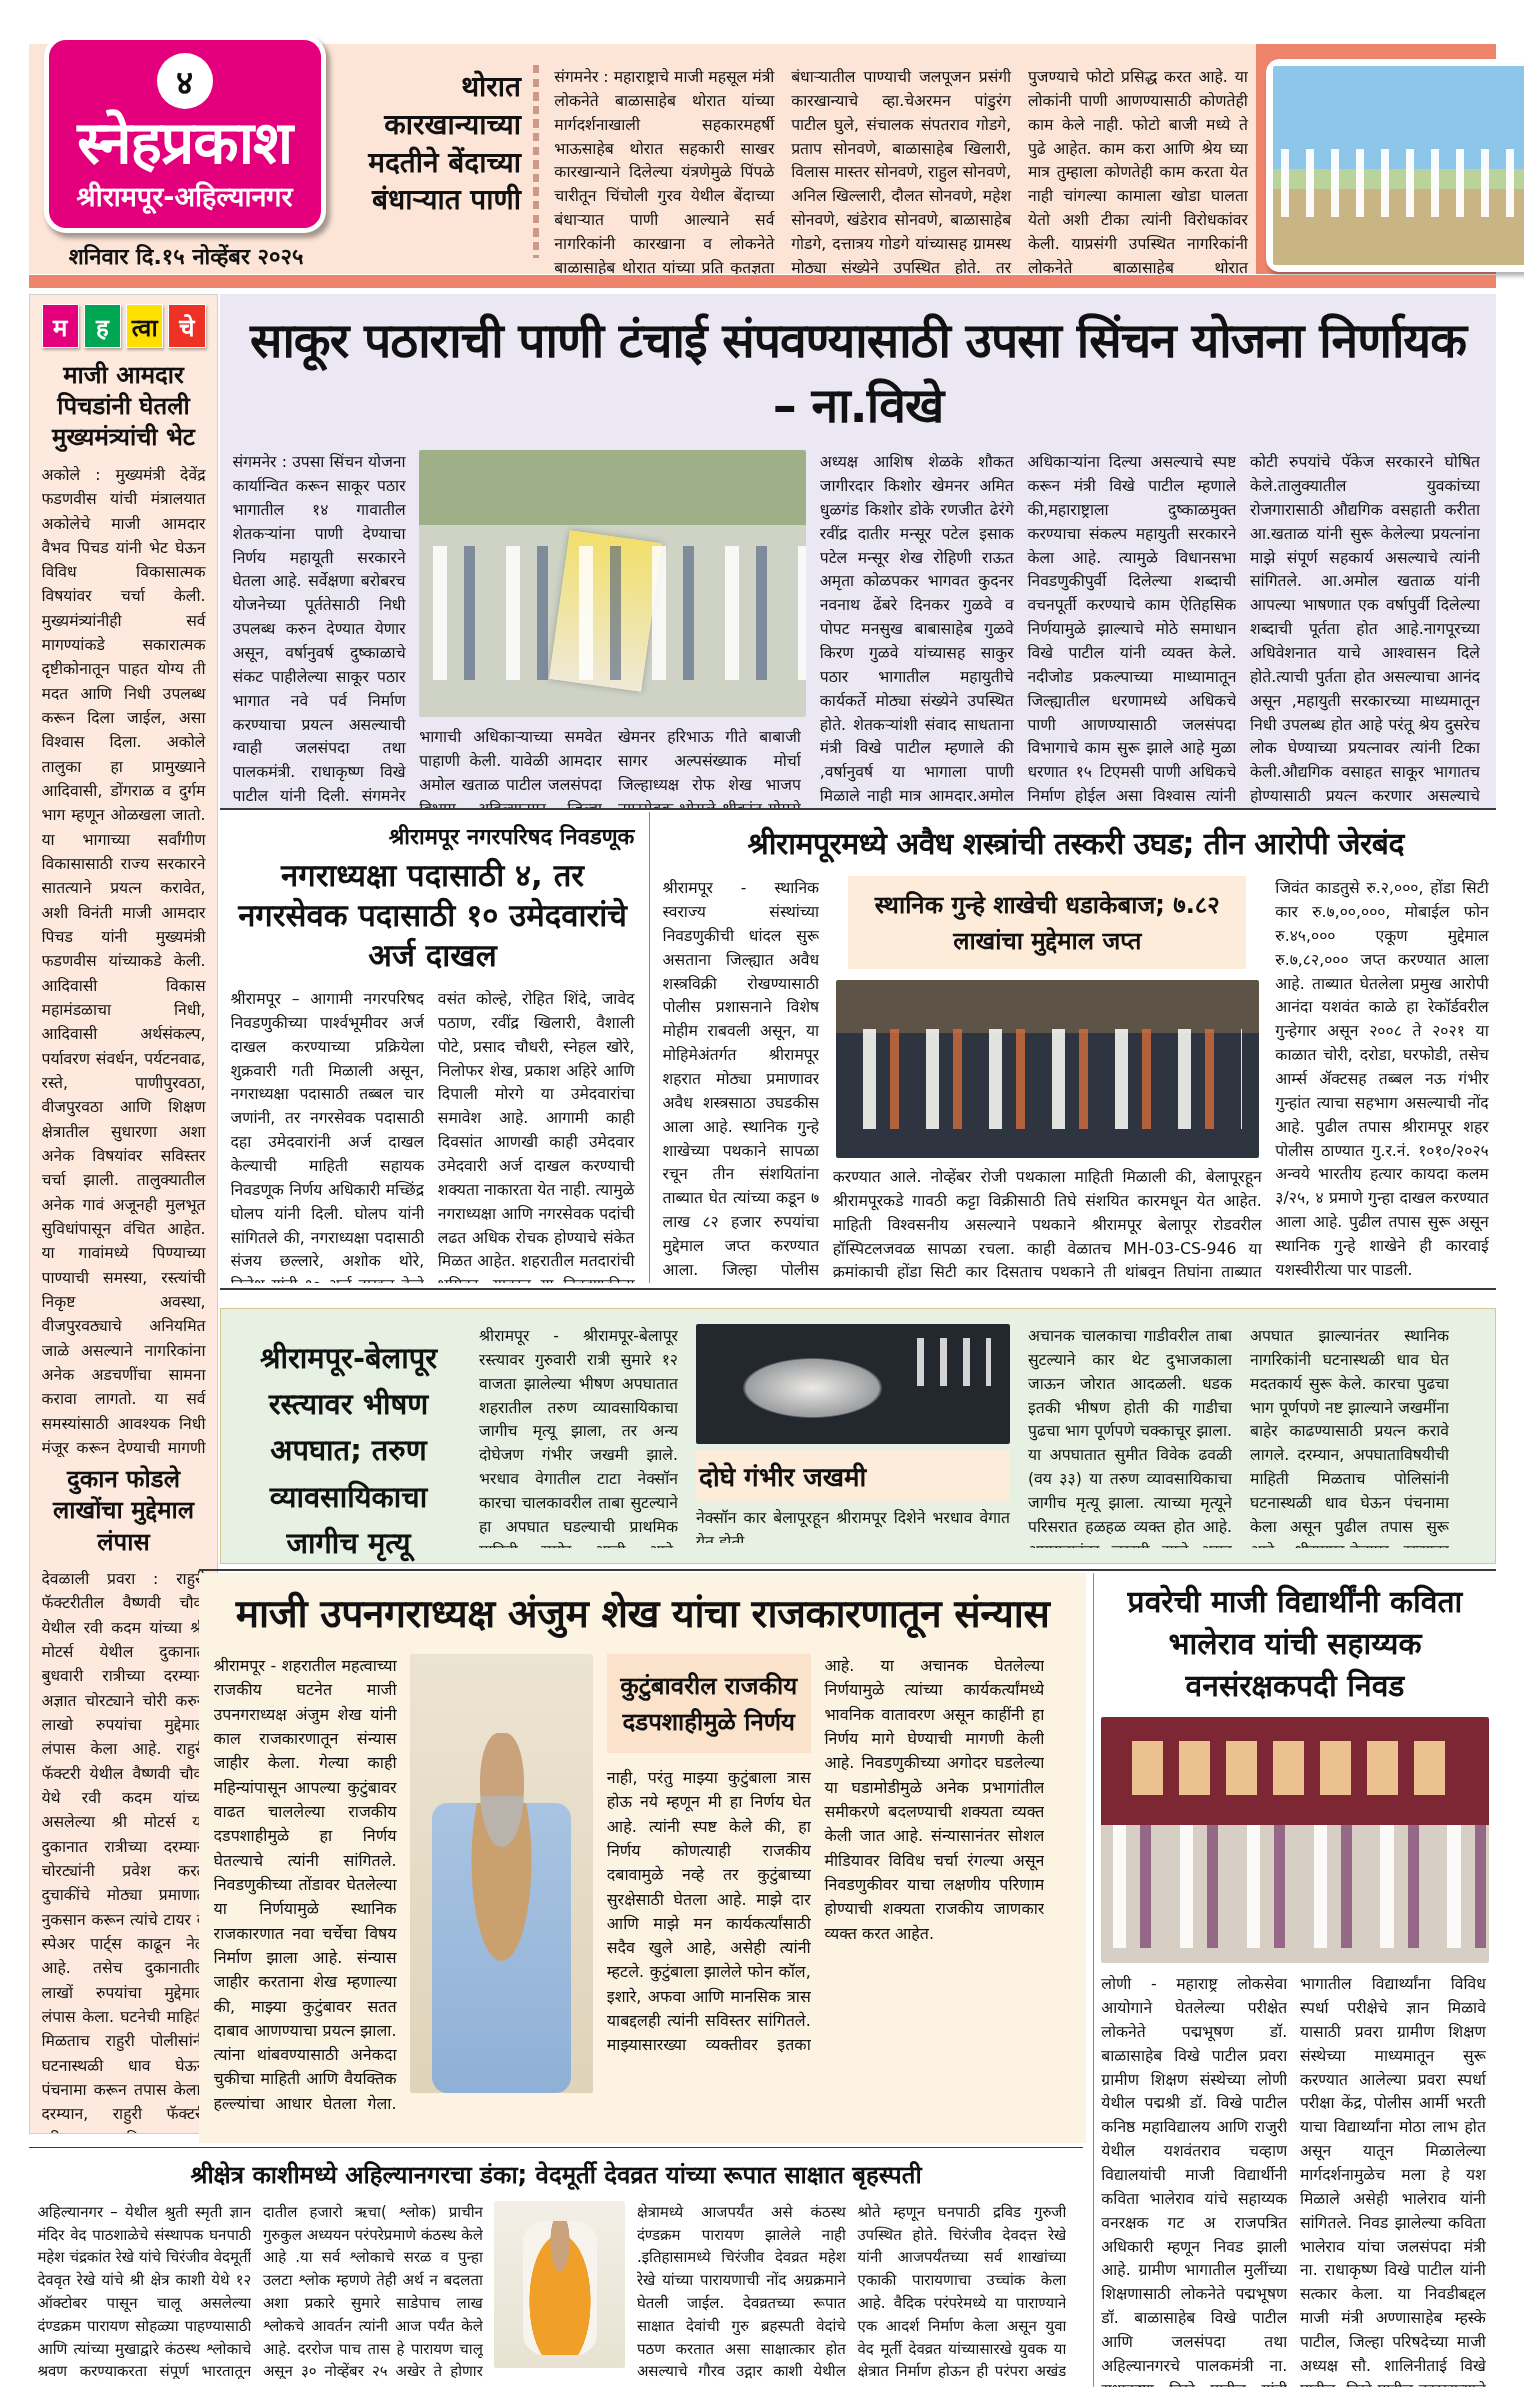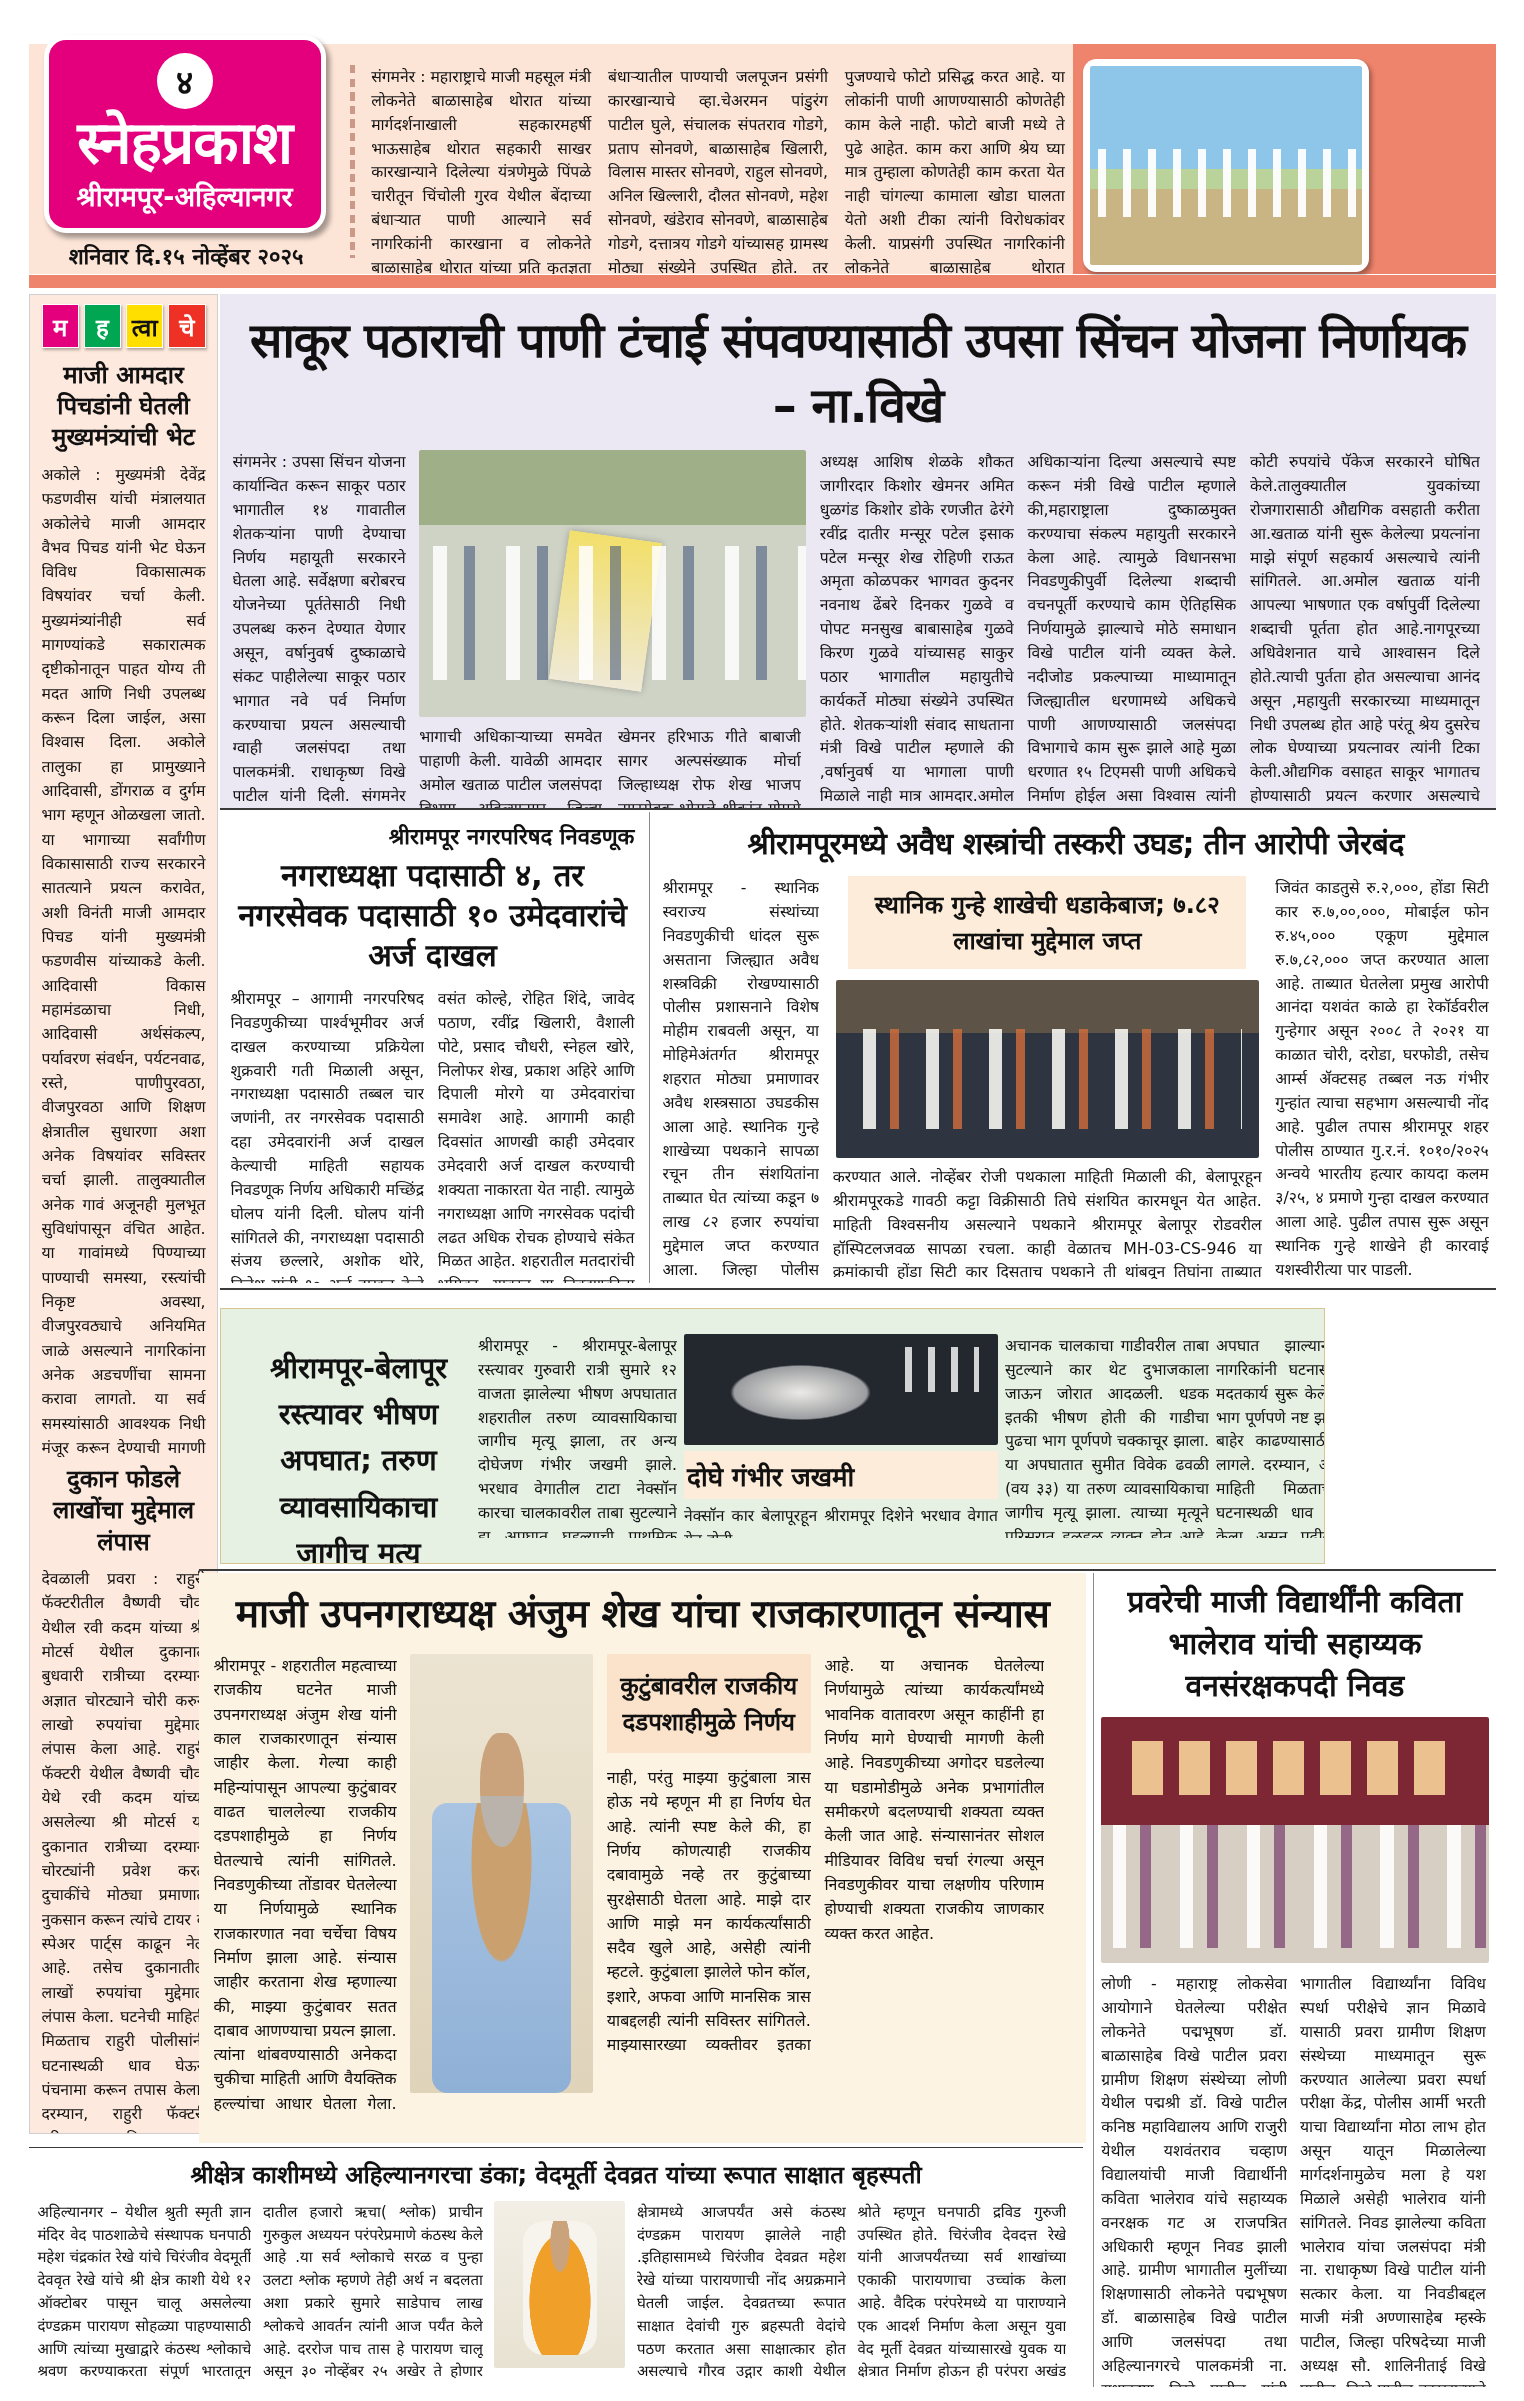--- a/index.html
+++ b/index.html
@@ -87,22 +87,22 @@
   
   .weapons{position:absolute;left:649px;top:812px;width:847px;height:471px;background:#fff;
       box-sizing:border-box;padding:8.4px 7.3px 5.2px 12.6px;overflow:hidden;border-left:1.6px solid #8a8a8a;}
   .weapons h2{font-size:30px;text-align:center;letter-spacing:-0.5px;margin:2.1px 0 12.6px 0;white-space:nowrap;overflow:hidden;}
   .weapons-row{display:flex;gap:13.6px;height:403px;}
   .w-center{flex:0 0 429px;display:flex;flex-direction:column;}
   .w-subhead{background:#fcecd9;font-size:24px;font-weight:bold;text-align:center;line-height:1.5;
       padding:10.5px 15.7px;margin:0 15.7px 10.5px 15.7px;}
   .w-photo{height:220px;margin:0 3.1px 7.3px 3.1px;}
   
-  .accident{position:absolute;left:220px;top:1308px;width:1105px;height:256px;background:#e6f1e3;
-      border:1.6px solid #d6c694;box-sizing:border-box;padding:25px;display:flex;gap:7px;overflow:hidden;}
+  .accident{position:absolute;left:220px;top:1308px;width:1276px;height:256px;background:#e6f1e3;
+      border:1.6px solid #d6c694;box-sizing:border-box;padding:15px;display:flex;gap:18px;overflow:hidden;}
   .acc-head{flex:0 0 225px;font-size:29px;font-weight:bold;text-align:center;line-height:1.6;padding-top:10.5px;}
   .acc-center{flex:0 0 314px;display:flex;flex-direction:column;}
   .acc-photo{height:120px;margin-bottom:6.3px;}
   .acc-caption{background:#fcecd9;font-size:26px;font-weight:bold;padding:7.3px 3.1px;margin-bottom:5.2px;white-space:nowrap;overflow:hidden;}
   
   .resign{position:absolute;left:199px;top:1573px;width:887px;height:570px;background:#fdf3e2;
       box-sizing:border-box;padding:9.4px 14.6px;overflow:hidden;}
   .resign h2{font-size:39px;text-align:center;letter-spacing:-0.5px;margin:3.1px 0 15.7px 0;white-space:nowrap;overflow:hidden;}
   .resign-row{display:flex;gap:13.6px;height:460px;}
   .r-photo{flex:0 0 183px;height:439px;}
@@ -128,20 +128,21 @@
 
   <div class="top-band">
     <div class="masthead-wrap">
       <div class="masthead-box">
         <div class="page-circle">४</div>
         <div class="mast-title">स्नेहप्रकाश</div>
         <div class="mast-sub">श्रीरामपूर-अहिल्यानगर</div>
       </div>
       <div class="mast-date">शनिवार दि.१५ नोव्हेंबर २०२५</div>
     </div>
+    <div class="top-headline">थोरात कारखान्याच्या मदतीने बेंदाच्या बंधाऱ्यात पाणी</div>
     <div class="dot-divider"></div>
     <div class="top-col col">संगमनेर : महाराष्ट्राचे माजी महसूल मंत्री लोकनेते बाळासाहेब थोरात यांच्या मार्गदर्शनाखाली सहकारमहर्षी भाऊसाहेब थोरात सहकारी साखर कारखान्याने दिलेल्या यंत्रणेमुळे पिंपळे चारीतून चिंचोली गुरव येथील बेंदाच्या बंधाऱ्यात पाणी आल्याने सर्व नागरिकांनी कारखाना व लोकनेते बाळासाहेब थोरात यांच्या प्रति कृतज्ञता व्यक्त करून जलपूजन केले आहे. चिंचोली गुरव येथील बेदाच्या</div>
     <div class="top-col col">बंधाऱ्यातील पाण्याची जलपूजन प्रसंगी कारखान्याचे व्हा.चेअरमन पांडुरंग पाटील घुले, संचालक संपतराव गोडगे, प्रताप सोनवणे, बाळासाहेब खिलारी, विलास मास्तर सोनवणे, राहुल सोनवणे, अनिल खिल्लारी, दौलत सोनवणे, महेश सोनवणे, खंडेराव सोनवणे, बाळासाहेब गोडगे, दत्तात्रय गोडगे यांच्यासह ग्रामस्थ मोठ्या संख्येने उपस्थित होते. तर विलास सोनवणे म्हणाले की, काही मंडळी पाणी</div>
     <div class="top-col col">पुजण्याचे फोटो प्रसिद्ध करत आहे. या लोकांनी पाणी आणण्यासाठी कोणतेही काम केले नाही. फोटो बाजी मध्ये ते पुढे आहेत. काम करा आणि श्रेय घ्या मात्र तुम्हाला कोणतेही काम करता येत नाही चांगल्या कामाला खोडा घालता येतो अशी टीका त्यांनी विरोधकांवर केली. याप्रसंगी उपस्थित नागरिकांनी लोकनेते बाळासाहेब थोरात जिंदाबादच्या घोषणा दिल्या.</div>
     <div class="top-photo-strip">
       <div class="top-photo">
         <div class="ph ph-water" style="width:100%;height:100%;"></div>
       </div>
     </div>
   </div>

